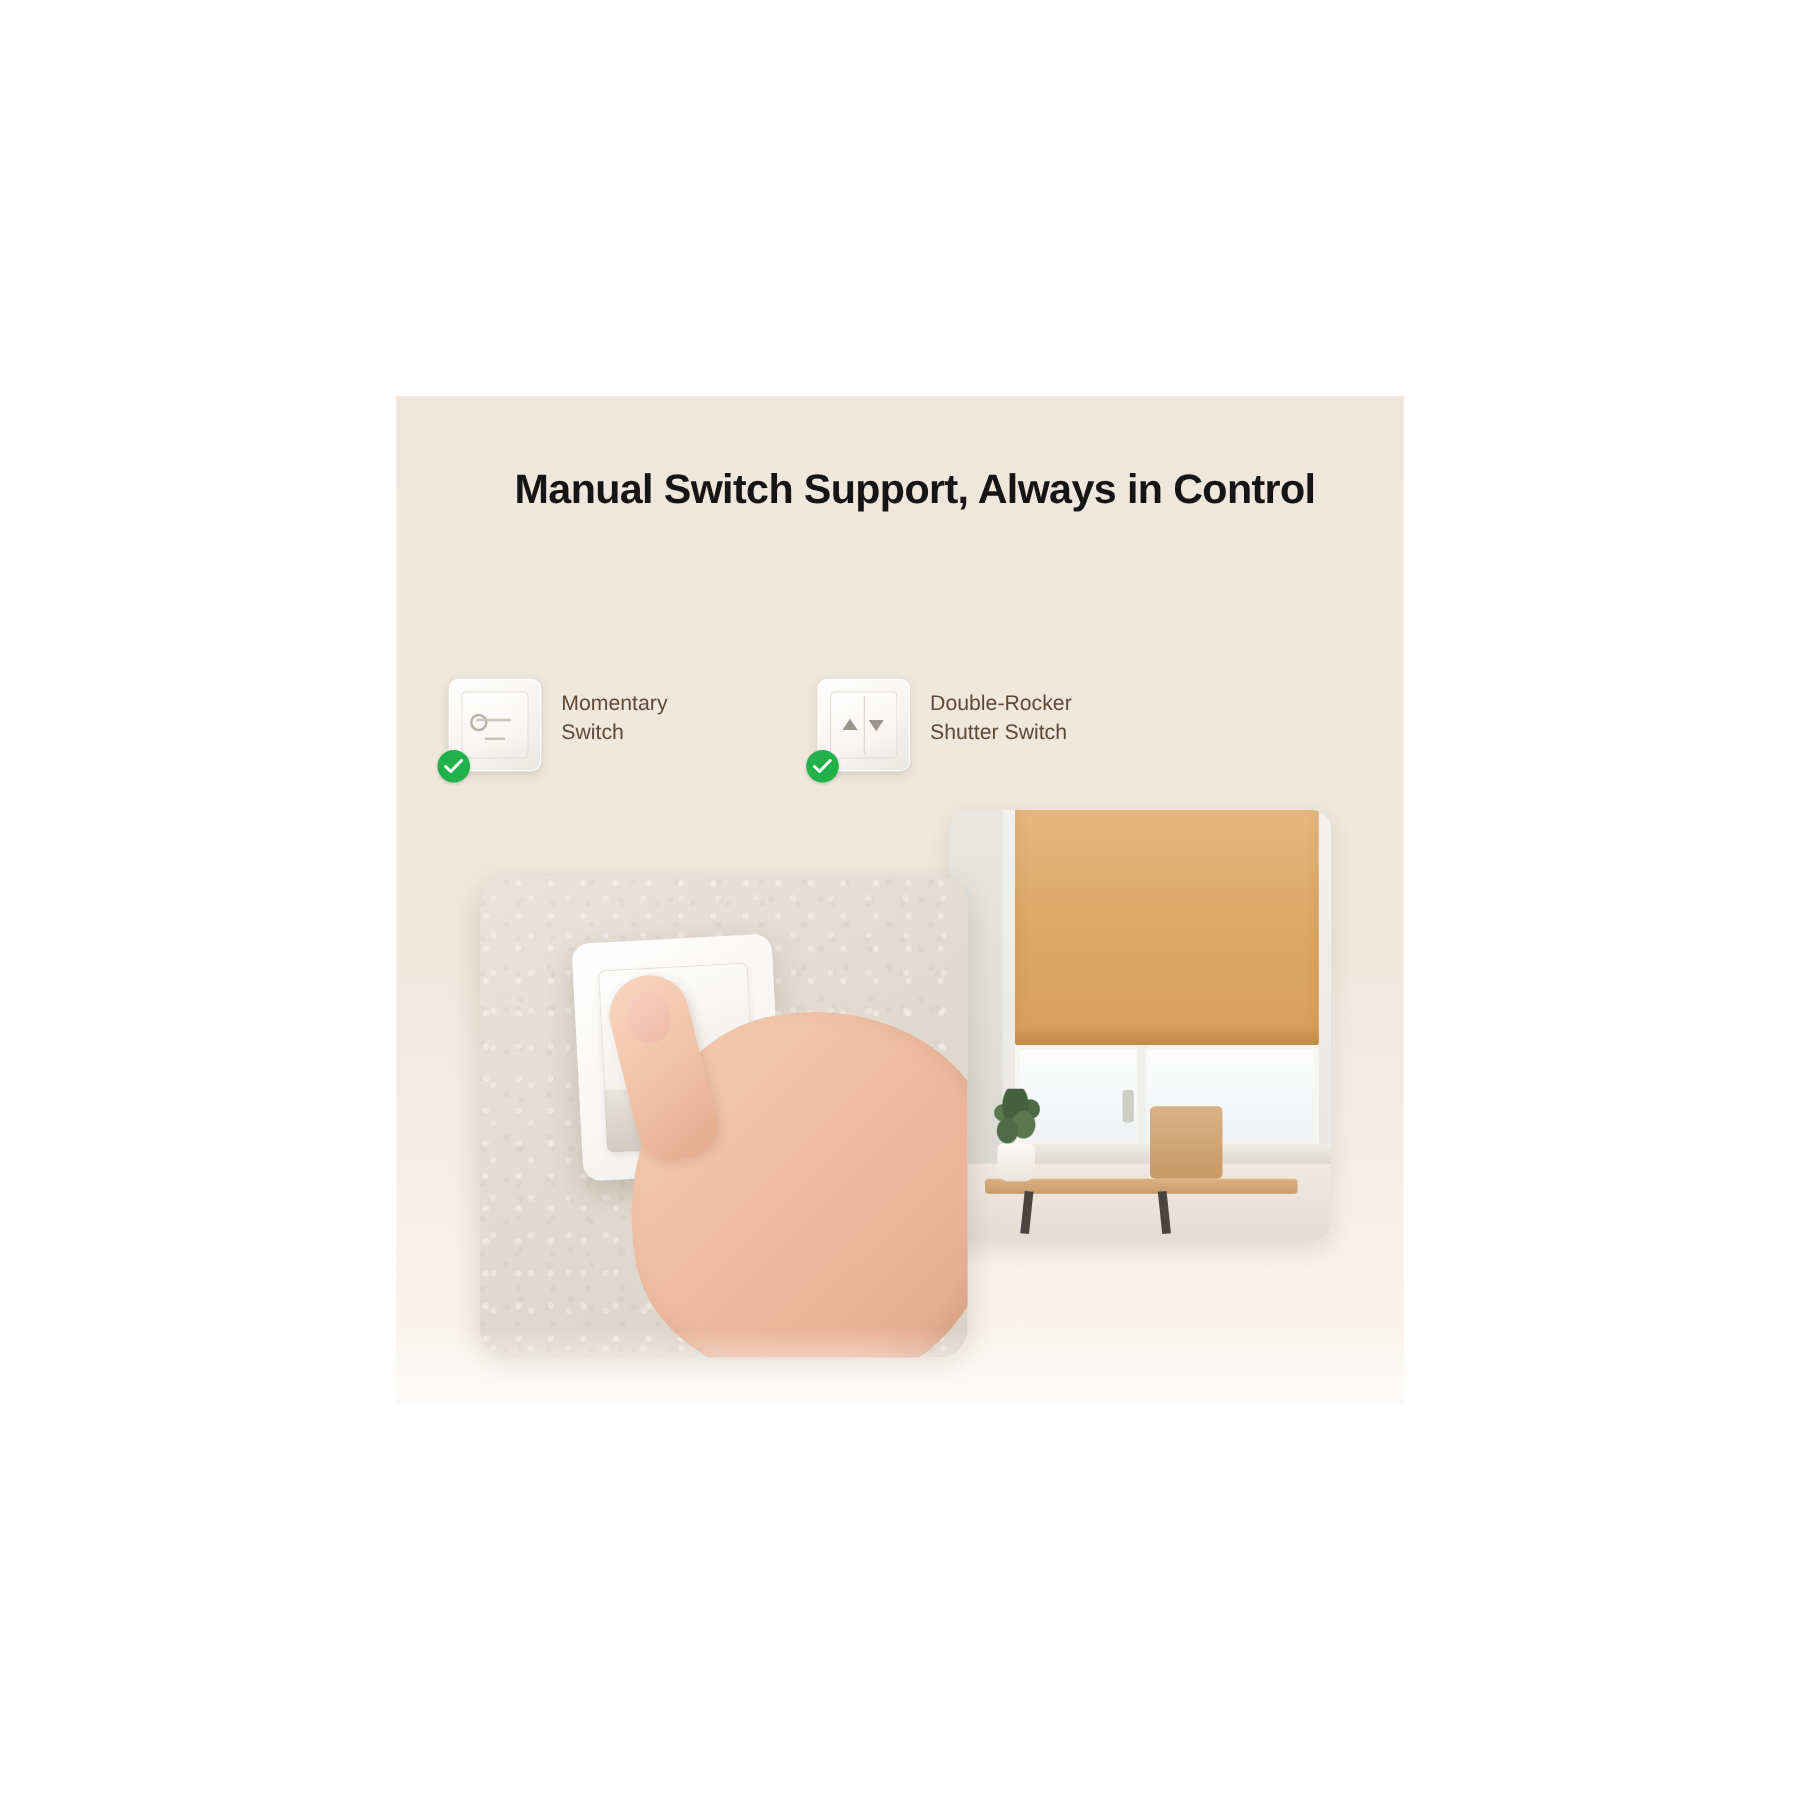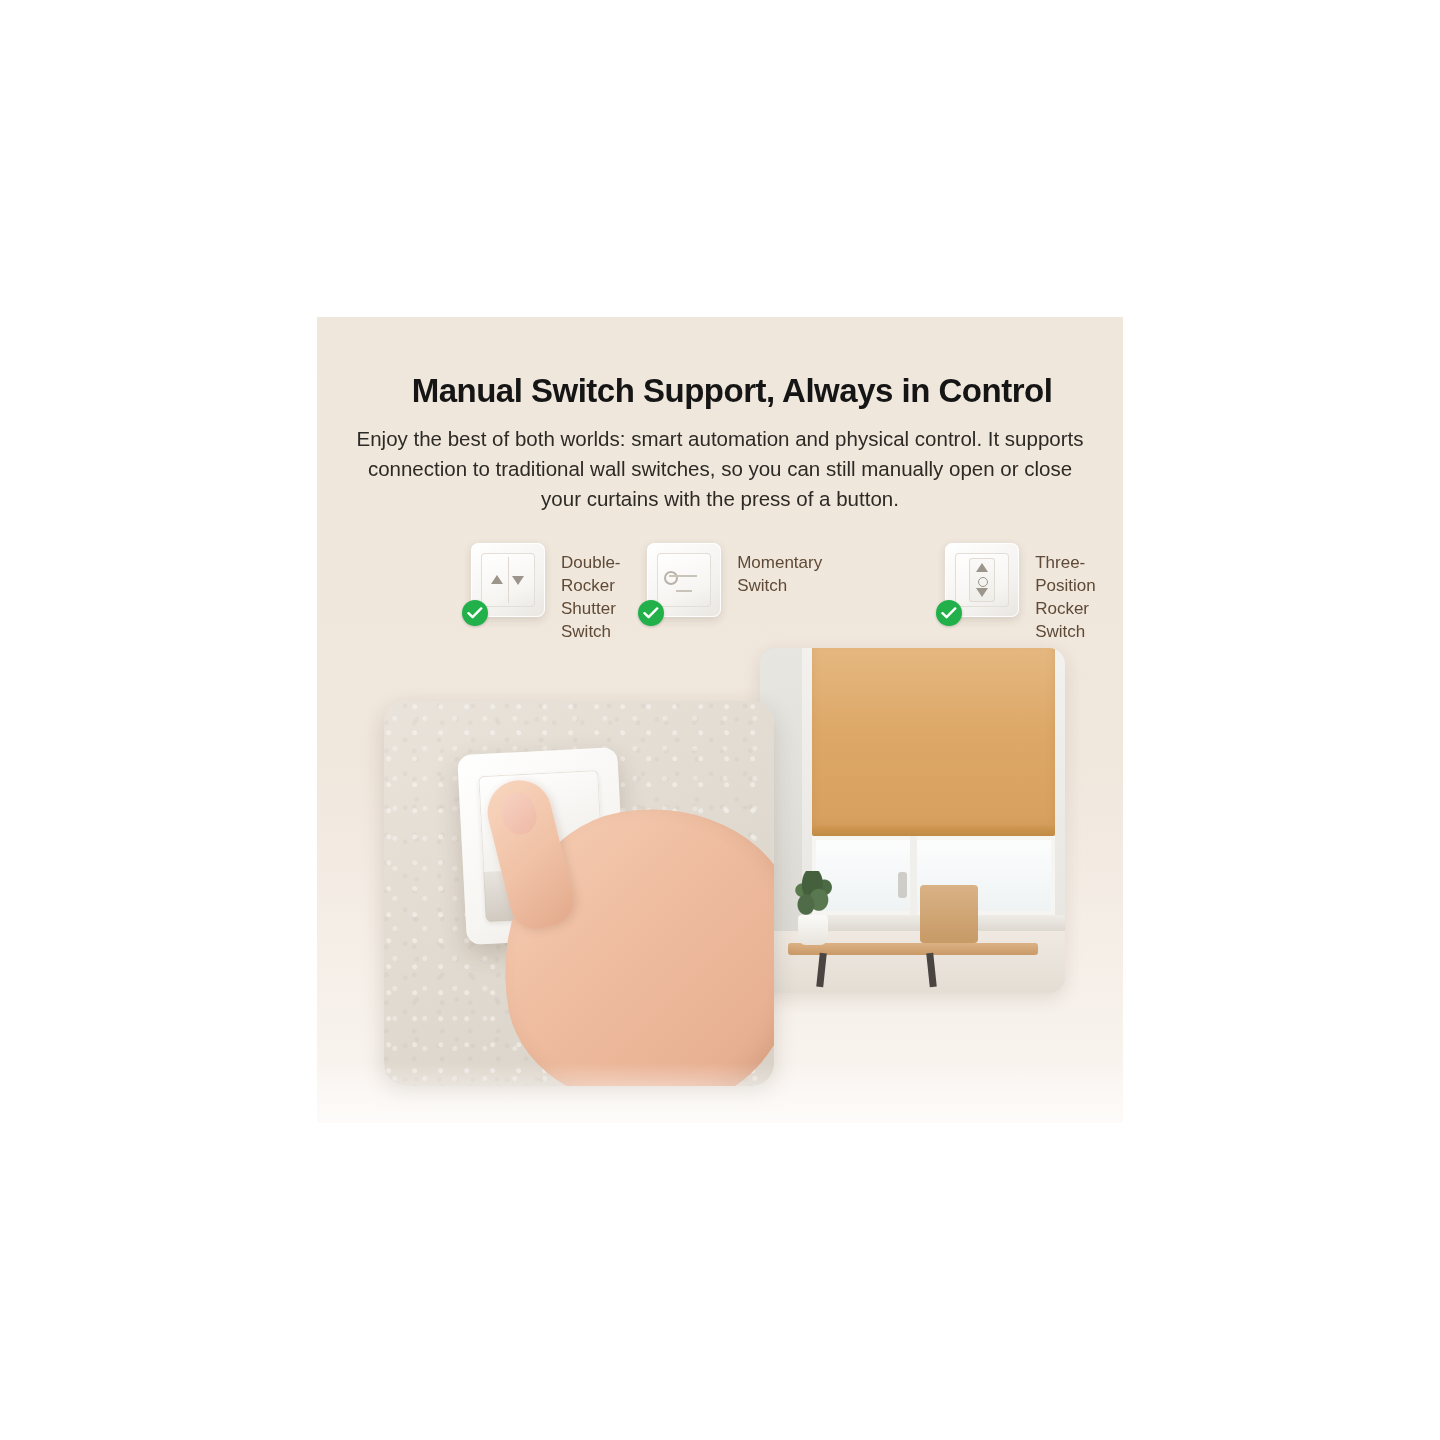--- a/index.html
+++ b/index.html
@@ -343,76 +343,57 @@
   }
 </style>
 </head>
 <body>
 
 <div id="stage">
 
   <div class="panel">
 
     <div class="headline">Manual Switch Support, Always in Control</div>
-    <div class="subtext">Enjoy the best of both worlds: smart automation and physical control. It supports connection to traditional wall switches, so you can still manually open or close your curtains with the press of a button.</div>
 
     <div class="options">
+
+      <div class="option opt-0">
+        <div class="sw-plate">
+          <div class="sw-inner">
+            <div class="mom-dot"></div>
+            <div class="mom-line"></div>
+            <div class="mom-bar"></div>
+          </div>
+          <div class="check">
+            <svg width="16" height="14" viewBox="0 0 16 14" aria-hidden="true">
+              <path d="M1.5 7.2 L5.6 11.2 L14.2 2.4" fill="none" stroke="#ffffff" stroke-width="2.4" stroke-linecap="round" stroke-linejoin="round"></path>
+            </svg>
+          </div>
+        </div>
+        <div class="opt-label">Momentary
+Switch</div>
+      </div>
 
       <div class="option opt-1">
         <div class="sw-plate">
           <div class="sw-inner">
             <div class="dbl-split"></div>
             <div class="tri tri-up dbl-up"></div>
             <div class="tri tri-dn dbl-dn"></div>
           </div>
           <div class="check">
             <svg width="16" height="14" viewBox="0 0 16 14" aria-hidden="true">
               <path d="M1.5 7.2 L5.6 11.2 L14.2 2.4" fill="none" stroke="#ffffff" stroke-width="2.4" stroke-linecap="round" stroke-linejoin="round"></path>
             </svg>
           </div>
         </div>
         <div class="opt-label">Double-Rocker
 Shutter Switch</div>
       </div>
 
-      <div class="option opt-0">
-        <div class="sw-plate">
-          <div class="sw-inner">
-            <div class="mom-dot"></div>
-            <div class="mom-line"></div>
-            <div class="mom-bar"></div>
-          </div>
-          <div class="check">
-            <svg width="16" height="14" viewBox="0 0 16 14" aria-hidden="true">
-              <path d="M1.5 7.2 L5.6 11.2 L14.2 2.4" fill="none" stroke="#ffffff" stroke-width="2.4" stroke-linecap="round" stroke-linejoin="round"></path>
-            </svg>
-          </div>
-        </div>
-        <div class="opt-label">Momentary
-Switch</div>
-      </div>
-
-      <div class="option opt-2">
-        <div class="sw-plate">
-          <div class="sw-inner">
-            <div class="tp-body">
-              <div class="tri tri-up tp-up"></div>
-              <div class="tp-mid"></div>
-              <div class="tri tri-dn tp-dn"></div>
-            </div>
-          </div>
-          <div class="check">
-            <svg width="16" height="14" viewBox="0 0 16 14" aria-hidden="true">
-              <path d="M1.5 7.2 L5.6 11.2 L14.2 2.4" fill="none" stroke="#ffffff" stroke-width="2.4" stroke-linecap="round" stroke-linejoin="round"></path>
-            </svg>
-          </div>
-        </div>
-        <div class="opt-label">Three-Position
-Rocker Switch</div>
-      </div>
 
     </div>
 
     <div class="photo-window">
       <div class="pw-wall-l"></div>
       <div class="pw-frame"></div>
       <div class="pw-blind"></div>
       <div class="pw-blind-bar"></div>
       <div class="pw-glass"></div>
       <div class="pw-mullion"></div>

